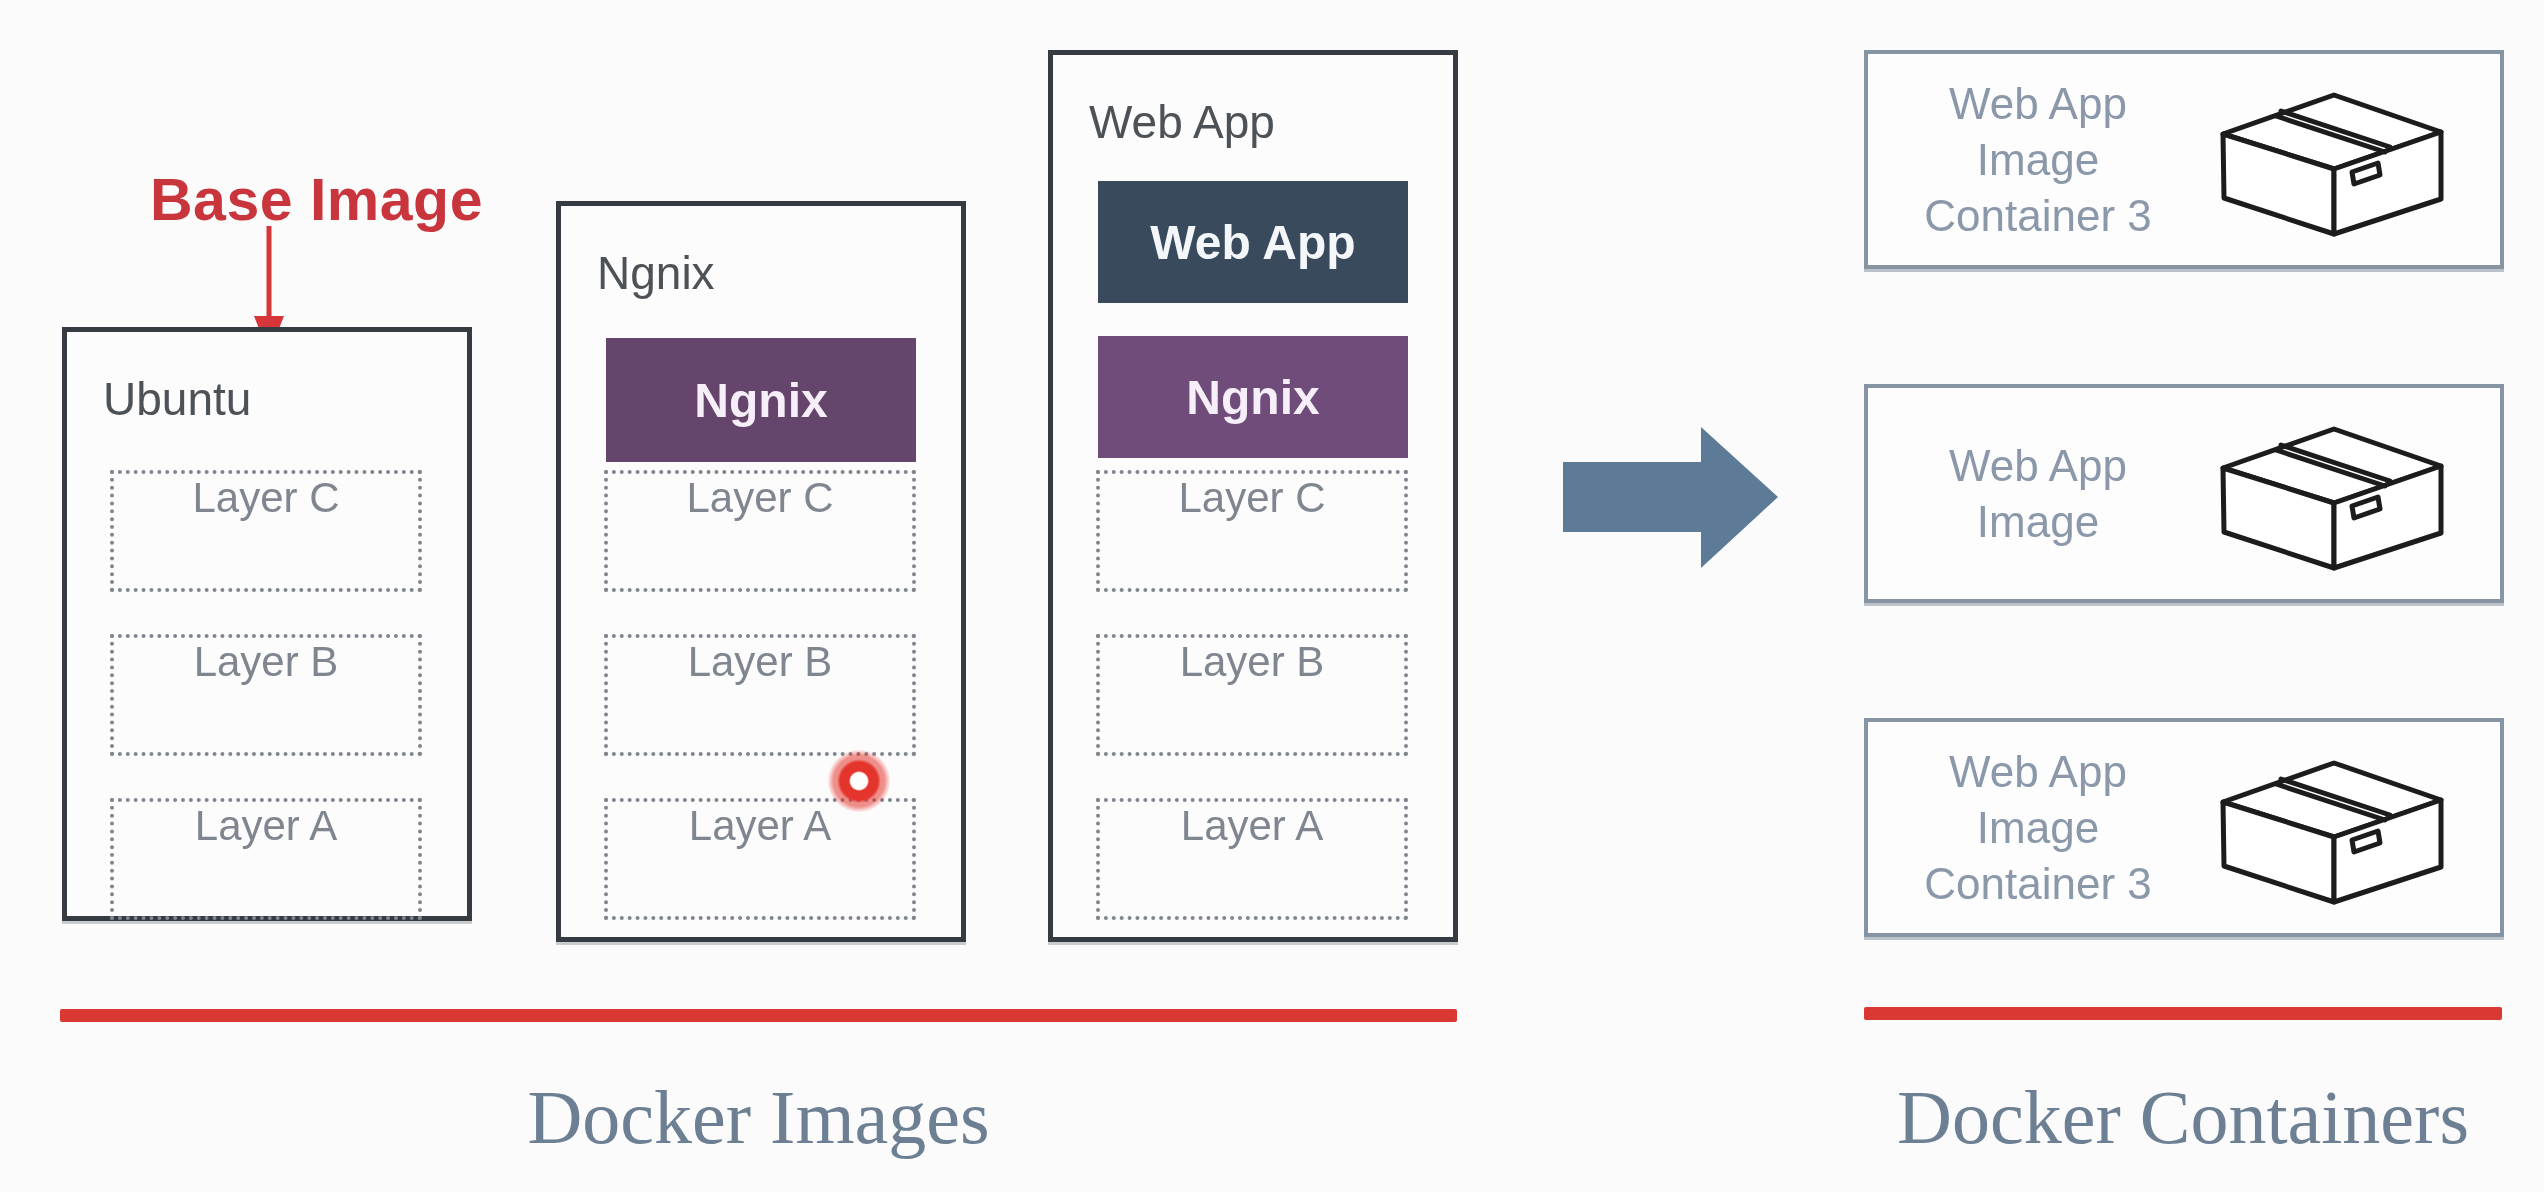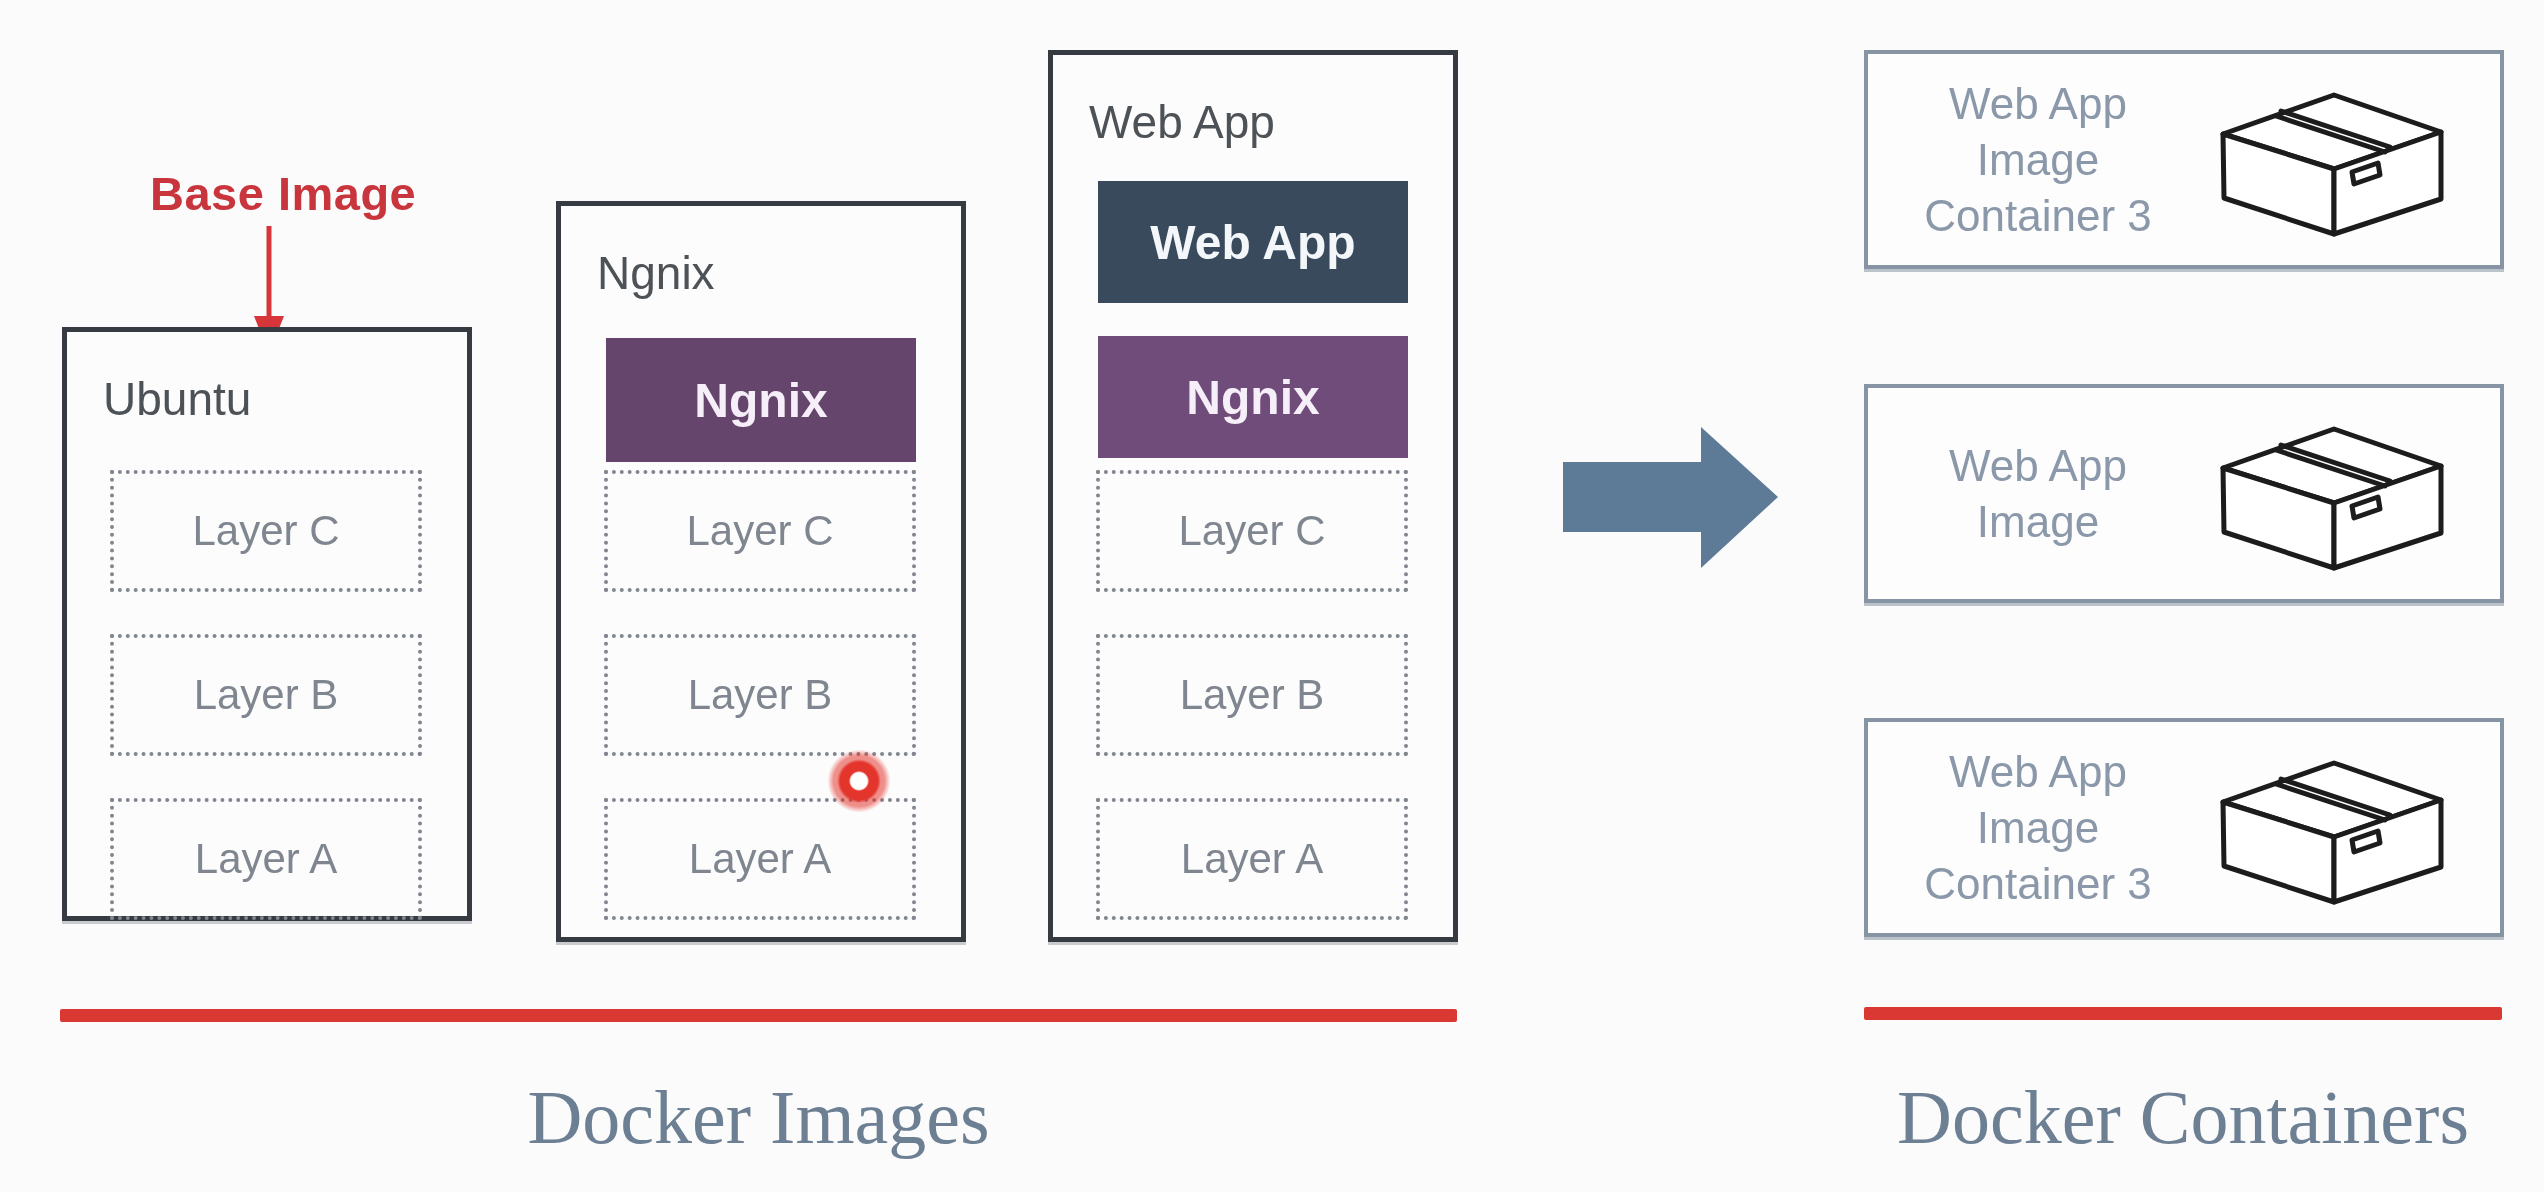--- a/index.html
+++ b/index.html
@@ -10,21 +10,21 @@
     height: 1192px;
     background: #fbfbfc;
     font-family: "Liberation Sans", "DejaVu Sans", sans-serif;
     overflow: hidden;
   }
 
   
   .annotation {
     position: absolute;
     left: 150px; top: 166px;
-    font-size: 47px;
+    font-size: 59px;
     font-weight: 600;
     color: #c9353c;
     letter-spacing: 0.5px;
     white-space: nowrap;
   }
   .annotation-arrow {
     position: absolute;
     left: 249px; top: 224px;
     width: 40px; height: 132px;
   }
@@ -66,21 +66,20 @@
   .b3-navy   { left: 1098px; top: 181px; height: 122px; background: #394a5c; color: #f4f7fa; }
   .b3-purple { left: 1098px; top: 336px; height: 122px; background: #6f4c79; color: #f6eef8; }
 
   
   .layer {
     position: absolute;
     width: 312px;
     height: 122px;
     border: 4px dotted #80868f;
     display: flex;
-    align-items: center;
     justify-content: center;
     font-size: 42px;
     color: #7f868f;
     white-space: nowrap;
   }
   .col1 { left: 110px; }
   .col2 { left: 604px; }
   .col3 { left: 1096px; }
   .rowC { top: 470px; }
   .rowB { top: 634px; }

